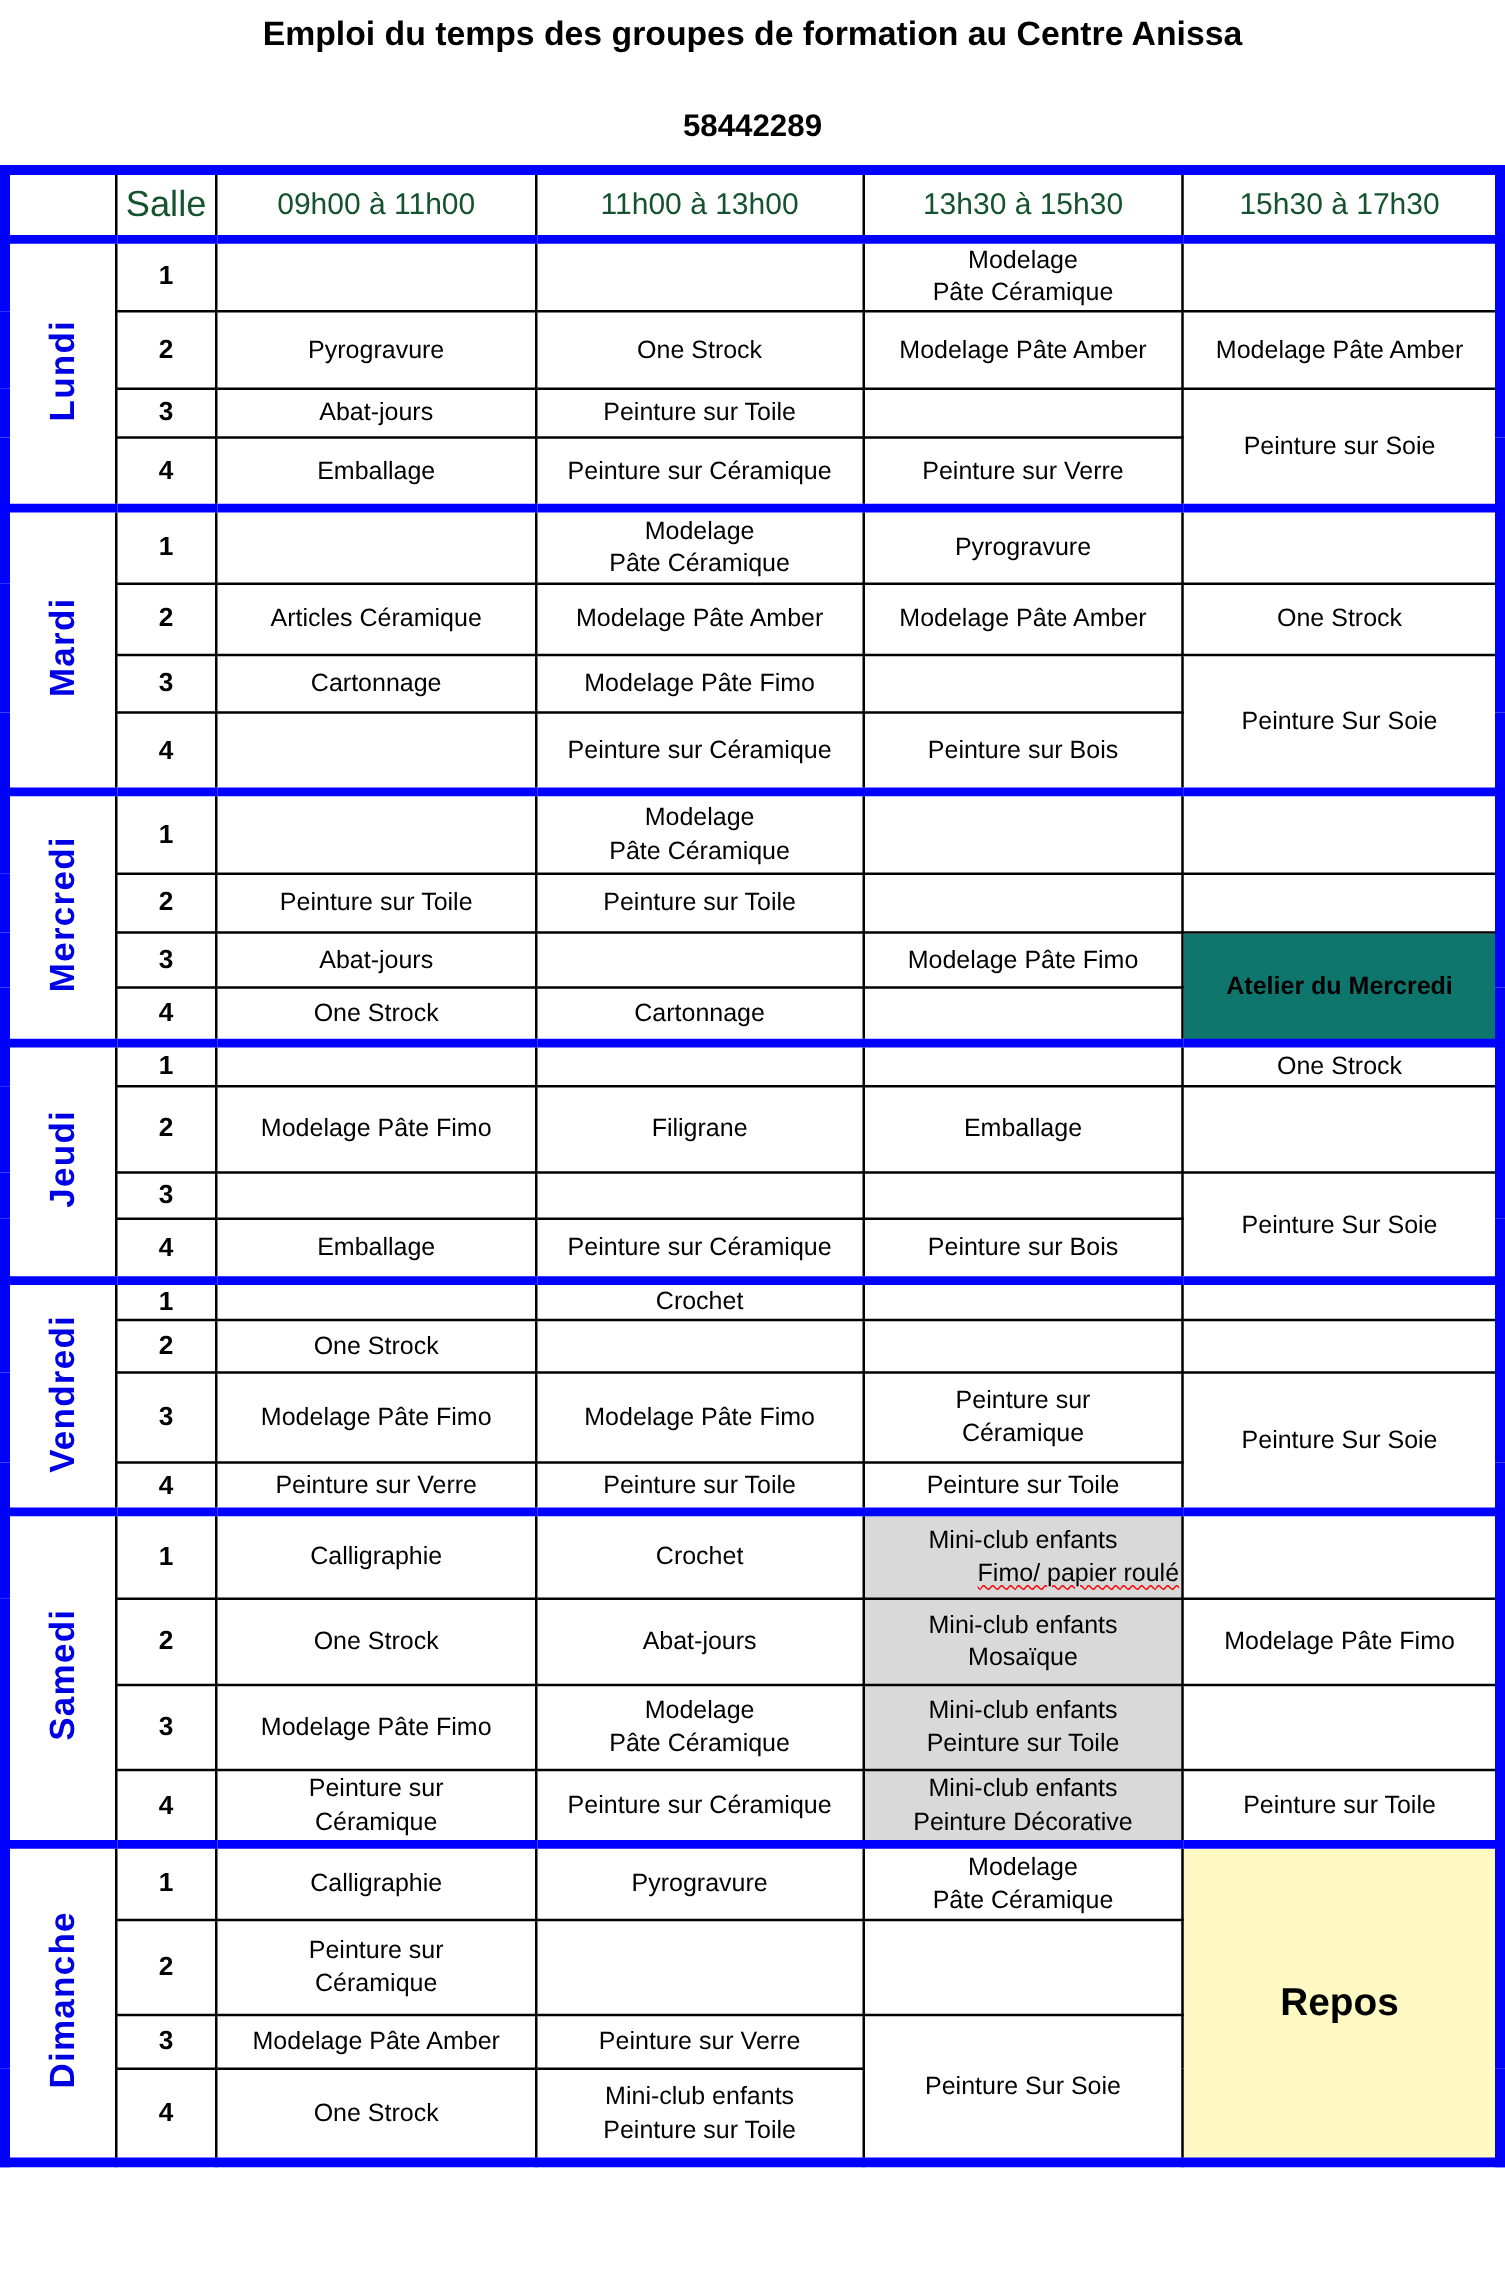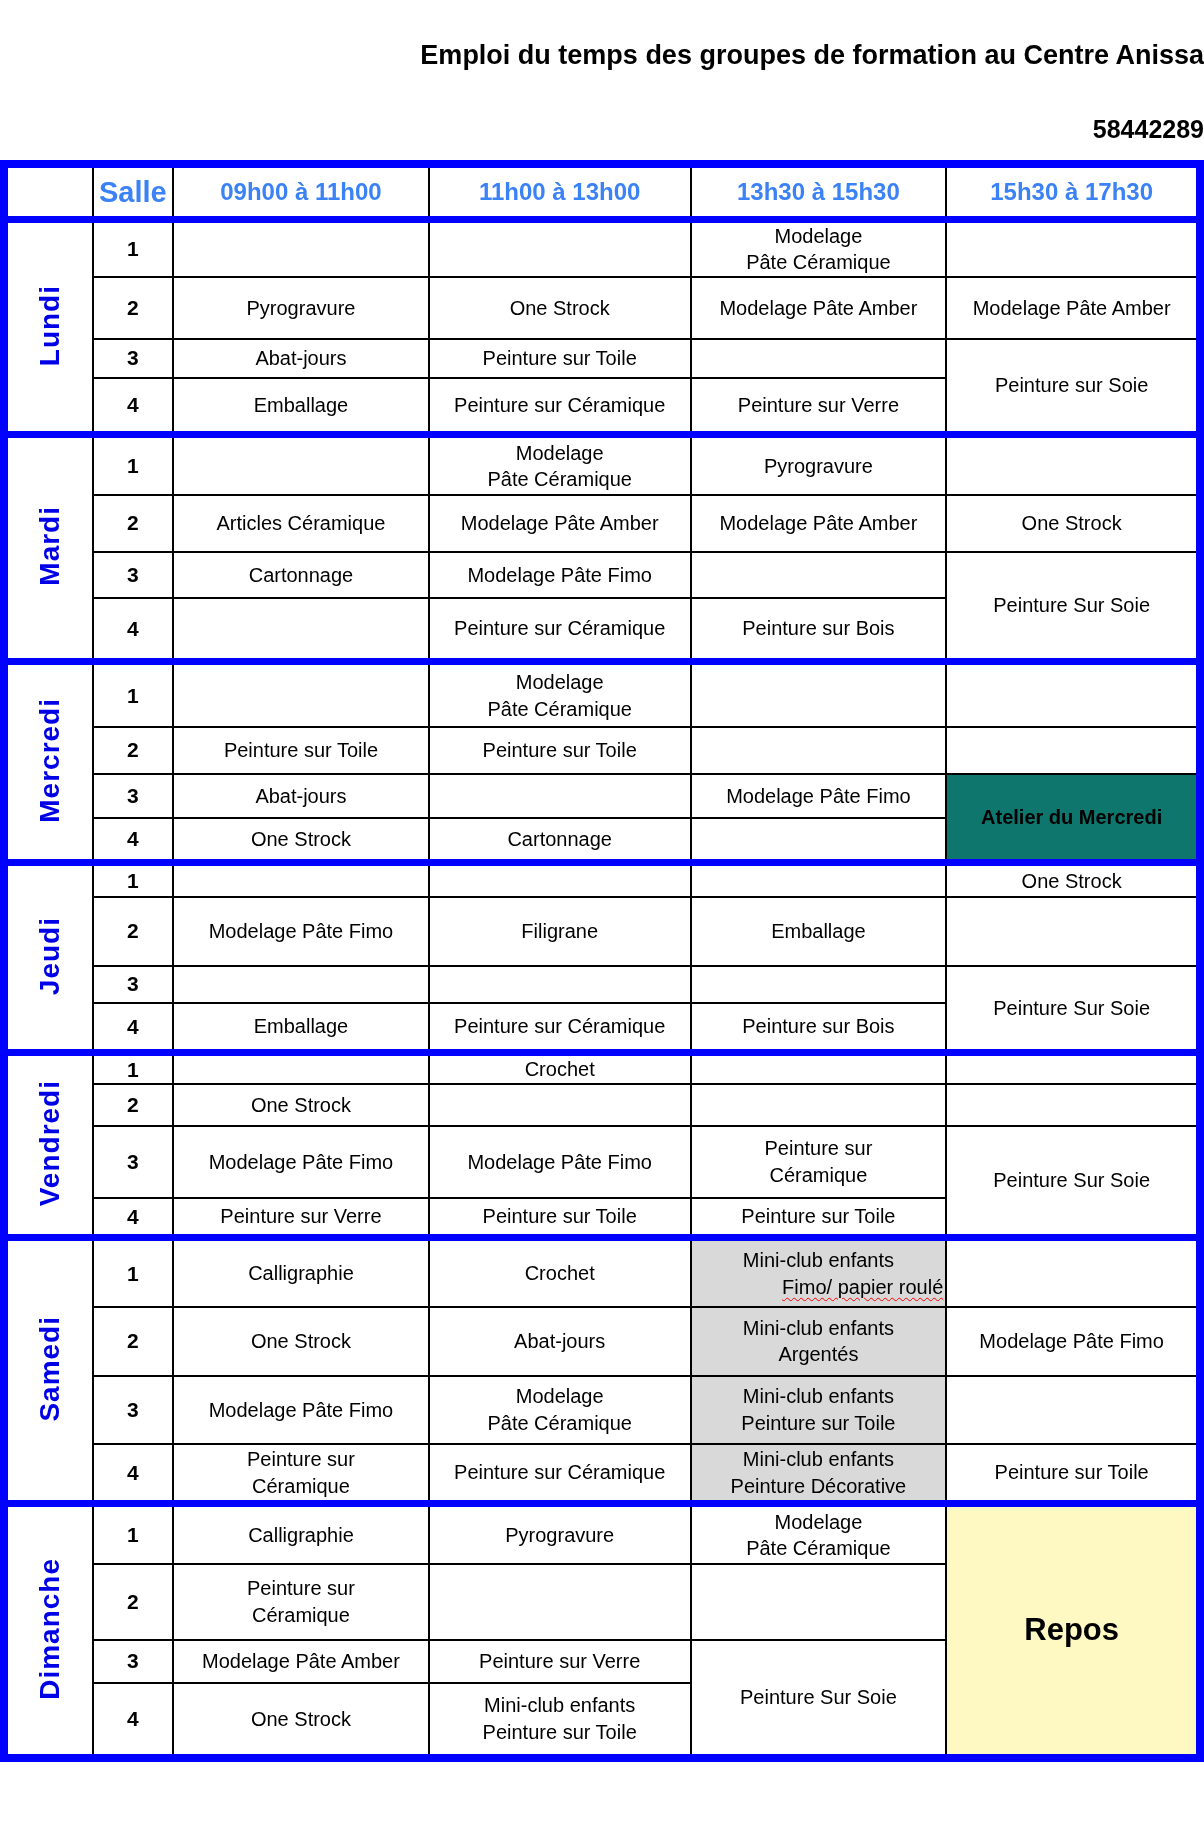--- a/index.html
+++ b/index.html
@@ -3,21 +3,21 @@
 <meta charset="utf-8">
 <style>
   html,body{margin:0;padding:0;}
   body{
     width:1204px;
     background:#ffffff;
     font-family:"Liberation Sans", sans-serif;
     color:#000;
   }
   
-  .titles{ text-align:right; padding-top:40px; padding-bottom:16px;border-radius:12px; }
+  .titles{ text-align:center; padding-top:12px; padding-bottom:16px;border-radius:12px; }
   .main-title{ font-size:27px; font-weight:bold; margin:0; }
   .subtitle{ font-size:25px; font-weight:bold; margin:44px 0 0 0; }
   .note{ font-size:25px; font-weight:bold; margin:8px 0 0 0; }
 
   
   table{
     border-collapse:collapse;
     table-layout:fixed;
     width:1204px;
     border:8px solid #0000FF;
@@ -31,22 +31,22 @@
 
   th,td{
     border:2px solid #000;
     text-align:center;
     vertical-align:middle;
     padding:0 2px;
     overflow:hidden;
   }
   thead th{
     border-bottom:7px solid #0000FF;
-    color:#3b82f6;
-    font-weight:bold;
+    color:#14532d;
+    font-weight:normal;
     font-size:24px;
     height:48px;
   }
   th.salle-h{ font-size:29px; }
   tr.day-start td{ border-top:7px solid #0000FF; }
 
   td.day-cell{ background:#fff; }
   .day-text{
     display:inline-block;
     writing-mode:vertical-rl;
@@ -354,21 +354,21 @@
       <tr style="height: 69px;">
         <td class="salle-cell">2</td>
         <td class="cell">
           <div class="line">One Strock</div>
         </td>
         <td class="cell">
           <div class="line">Abat-jours</div>
         </td>
         <td class="cell gray">
           <div class="line">Mini-club enfants</div>
-          <div class="line">Argentés</div>
+          <div class="line">Mosaïque</div>
         </td>
         <td class="cell">
           <div class="line">Modelage Pâte Fimo</div>
         </td>
       </tr>
       <tr style="height: 68px;">
         <td class="salle-cell">3</td>
         <td class="cell">
           <div class="line">Modelage Pâte Fimo</div>
         </td>

